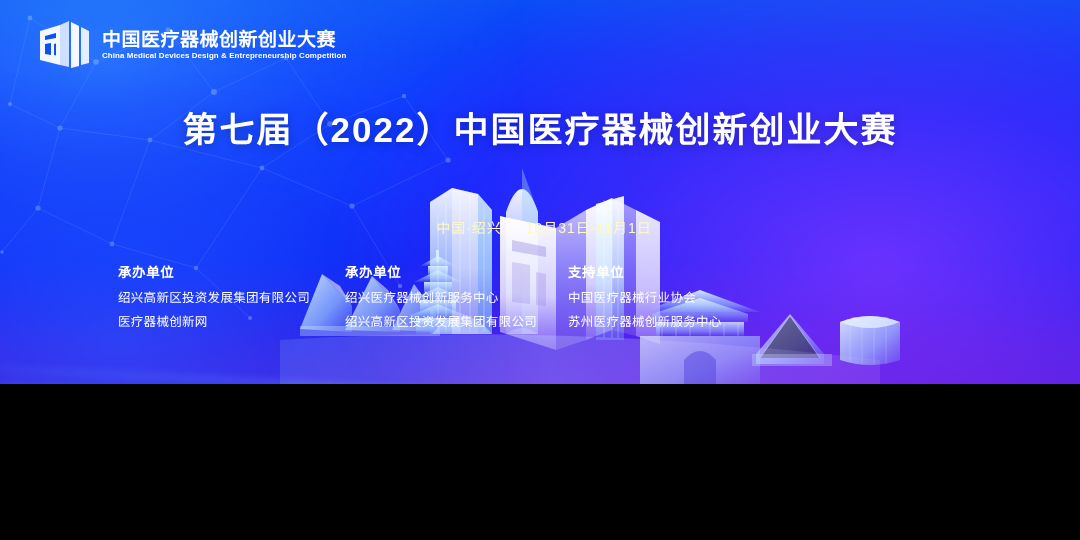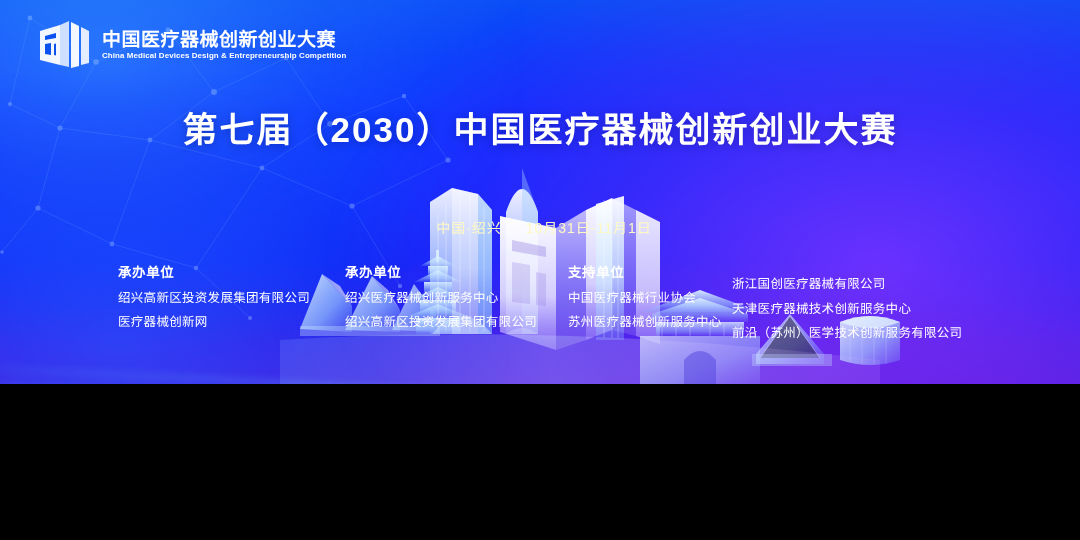--- a/index.html
+++ b/index.html
@@ -422,21 +422,21 @@
         <path d="M43 7 L51 11 L51 43 L43 45 Z" opacity="0.88"></path>
       </g>
     </svg>
     <div class="logo-text">
       <div class="logo-cn">中国医疗器械创新创业大赛</div>
       <div class="logo-en">China Medical Devices Design &amp; Entrepreneurship Competition</div>
     </div>
   </div>
 
   <div class="title-block">
-    <div class="title-l1">第七届（2030）中国医疗器械创新创业大赛</div>
+    <div class="title-l1">第七届（2022）中国医疗器械创新创业大赛</div>
   </div>
 
   <div class="subtitle">
     <span>中国·绍兴</span>
     <span class="gap"></span>
     <span>10月31日-11月1日</span>
   </div>
 
   <div class="orgs">
     <div class="org-col c1">
@@ -450,21 +450,15 @@
       <div class="org-item">中国医疗器械行业协会</div>
       <div class="org-item">苏州医疗器械创新服务中心</div>
     </div>
 
     <div class="org-col c2">
       <div class="org-head">承办单位</div>
       <div class="org-item">绍兴医疗器械创新服务中心</div>
       <div class="org-item">绍兴高新区投资发展集团有限公司</div>
     </div>
 
-    <div class="org-col c4">
-      <div class="org-head blank"></div>
-      <div class="org-item">浙江国创医疗器械有限公司</div>
-      <div class="org-item">天津医疗器械技术创新服务中心</div>
-      <div class="org-item">前沿（苏州）医学技术创新服务有限公司</div>
-    </div>
   </div>
 
 </div>
 
 </body></html>

